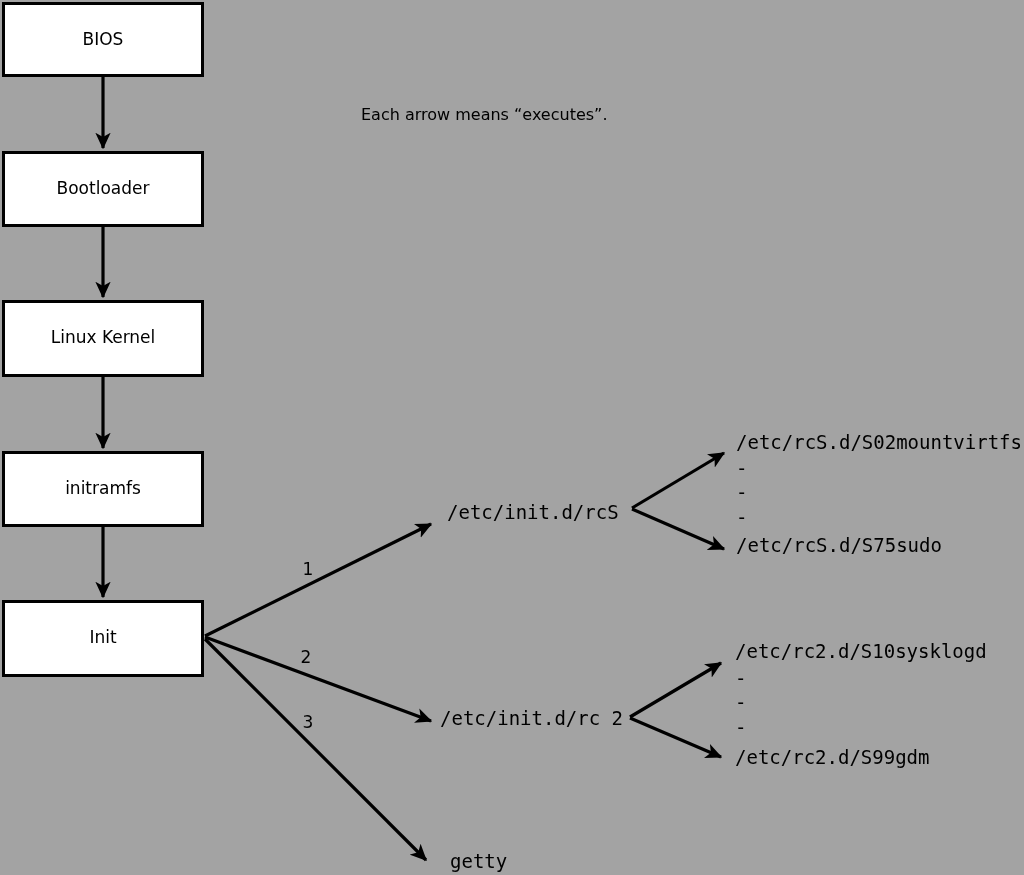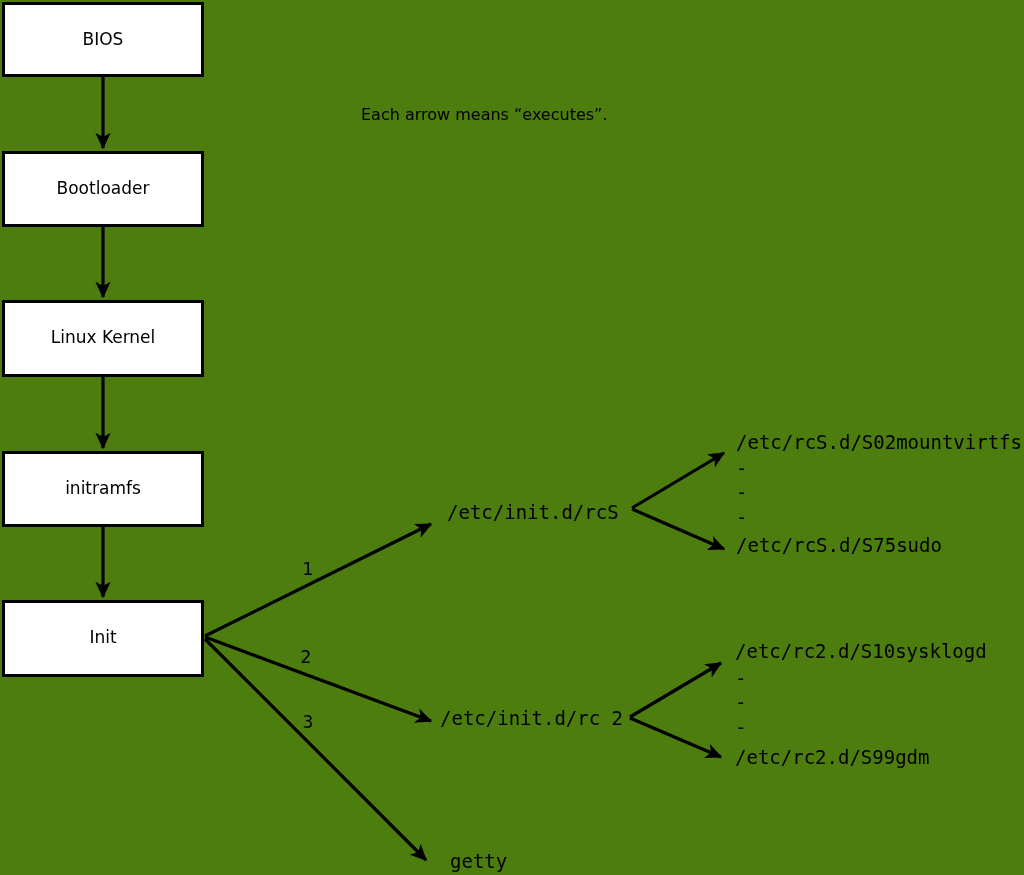--- a/index.html
+++ b/index.html
@@ -9,21 +9,21 @@
     background: #ffffff;
   }
   body {
     font-family: "Liberation Sans", sans-serif;
     color: #000000;
   }
   #diagram-root {
     position: relative;
     width: 1024px;
     height: 875px;
-    background: #4d7c0f;
+    background: #a3a3a3;
     overflow: hidden;
   }
   #diagram-svg {
     position: absolute;
     top: 0;
     left: 0;
     width: 1024px;
     height: 875px;
     display: block;
   }

